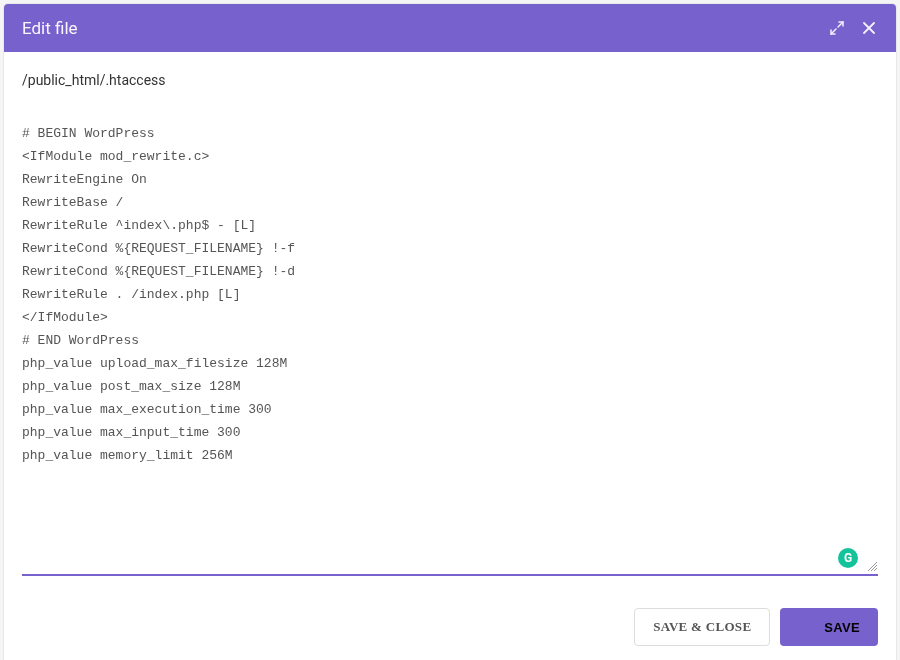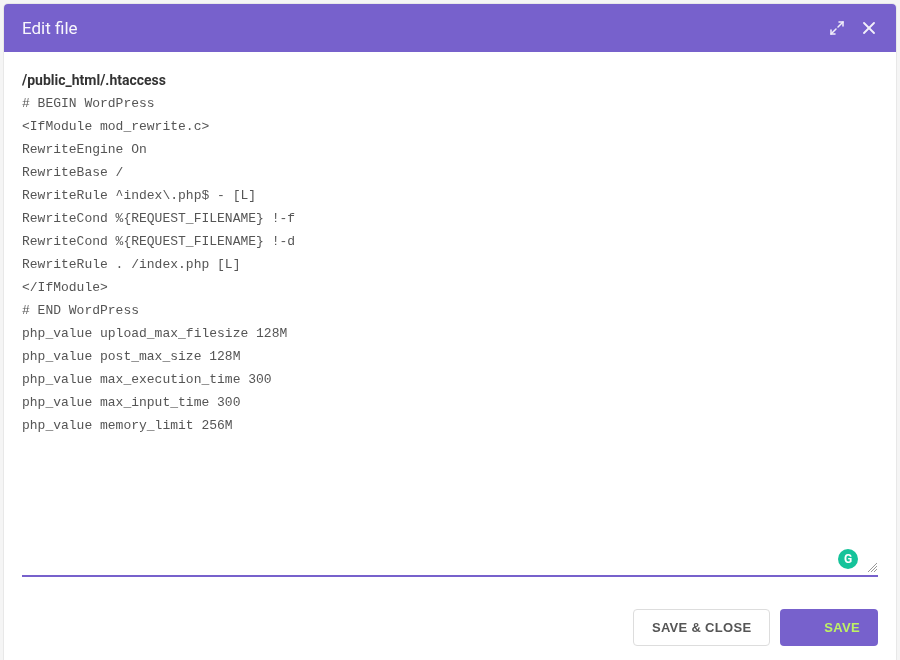--- a/index.html
+++ b/index.html
@@ -58,23 +58,23 @@
     }
     .modal-body {
       flex: 1;
       padding: 20px 18px 10px 18px;
       display: flex;
       flex-direction: column;
       overflow: hidden;
     }
     .file-path {
       font-size: 14px;
-      font-weight: 700;
+      font-weight: 400;
       color: #333;
-      margin-bottom: 4px;
+      margin-bottom: 34px;
     }
     .editor-wrapper {
       flex: 1;
       position: relative;
       border-bottom: 2px solid #7761cc;
       margin-bottom: 8px;
       display: flex;
       flex-direction: column;
     }
     .editor {
@@ -132,24 +132,25 @@
       letter-spacing: 0.3px;
       border-radius: 4px;
       border: none;
       cursor: pointer;
       text-transform: uppercase;
     }
     .btn-secondary {
       background: #fff;
       color: #555;
       border: 1px solid #ddd;
+      font-family: Liberation Serif, serif;
     }
     .btn-primary {
       background: #7761cc;
-      color: #bef264;
+      color: #000000;
       padding-left: 44px;
     }
   </style>
 </head>
 <body>
 
 <div class="modal">
   <div class="modal-header">
     <div class="modal-title">Edit file</div>
     <div class="modal-header-actions">

